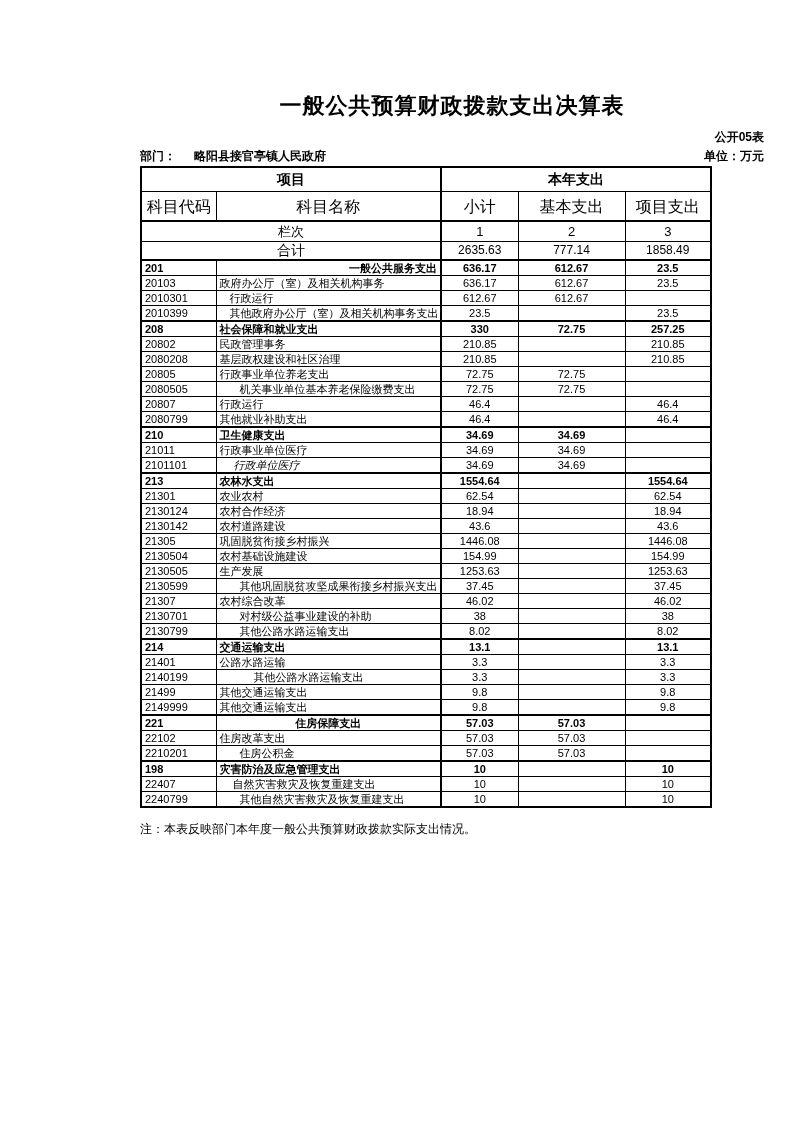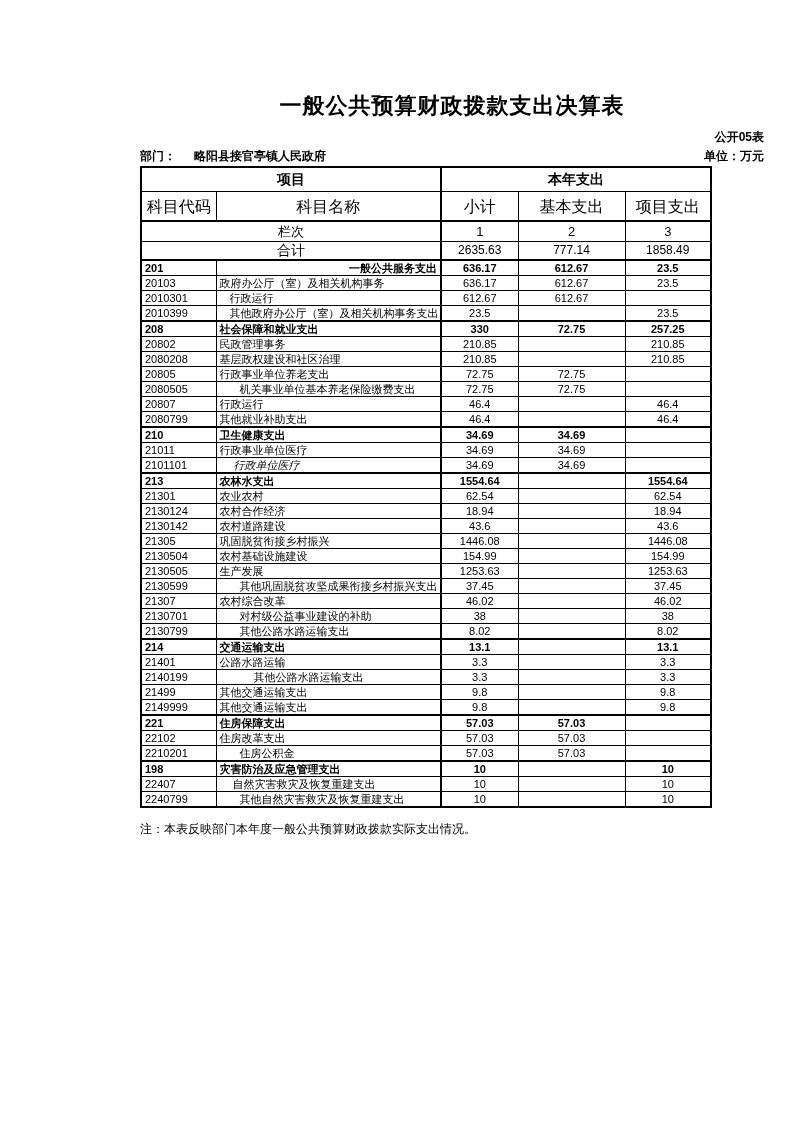--- a/index.html
+++ b/index.html
@@ -296,21 +296,21 @@
         </tr>
         <tr>
           <td class="c-code">2149999</td>
           <td class="c-name" style="padding-left: 3px;">其他交通运输支出</td>
           <td class="thickL">9.8</td>
           <td></td>
           <td>9.8</td>
         </tr>
         <tr class="section-row">
           <td class="c-code">221</td>
-          <td class="c-name" style="padding-left: 3px;">住房保障支出</td>
+          <td class="c-name" style="padding-left: 3px; text-align: center;">住房保障支出</td>
           <td class="thickL">57.03</td>
           <td>57.03</td>
           <td></td>
         </tr>
         <tr>
           <td class="c-code">22102</td>
           <td class="c-name" style="padding-left: 3px;">住房改革支出</td>
           <td class="thickL">57.03</td>
           <td>57.03</td>
           <td></td>

